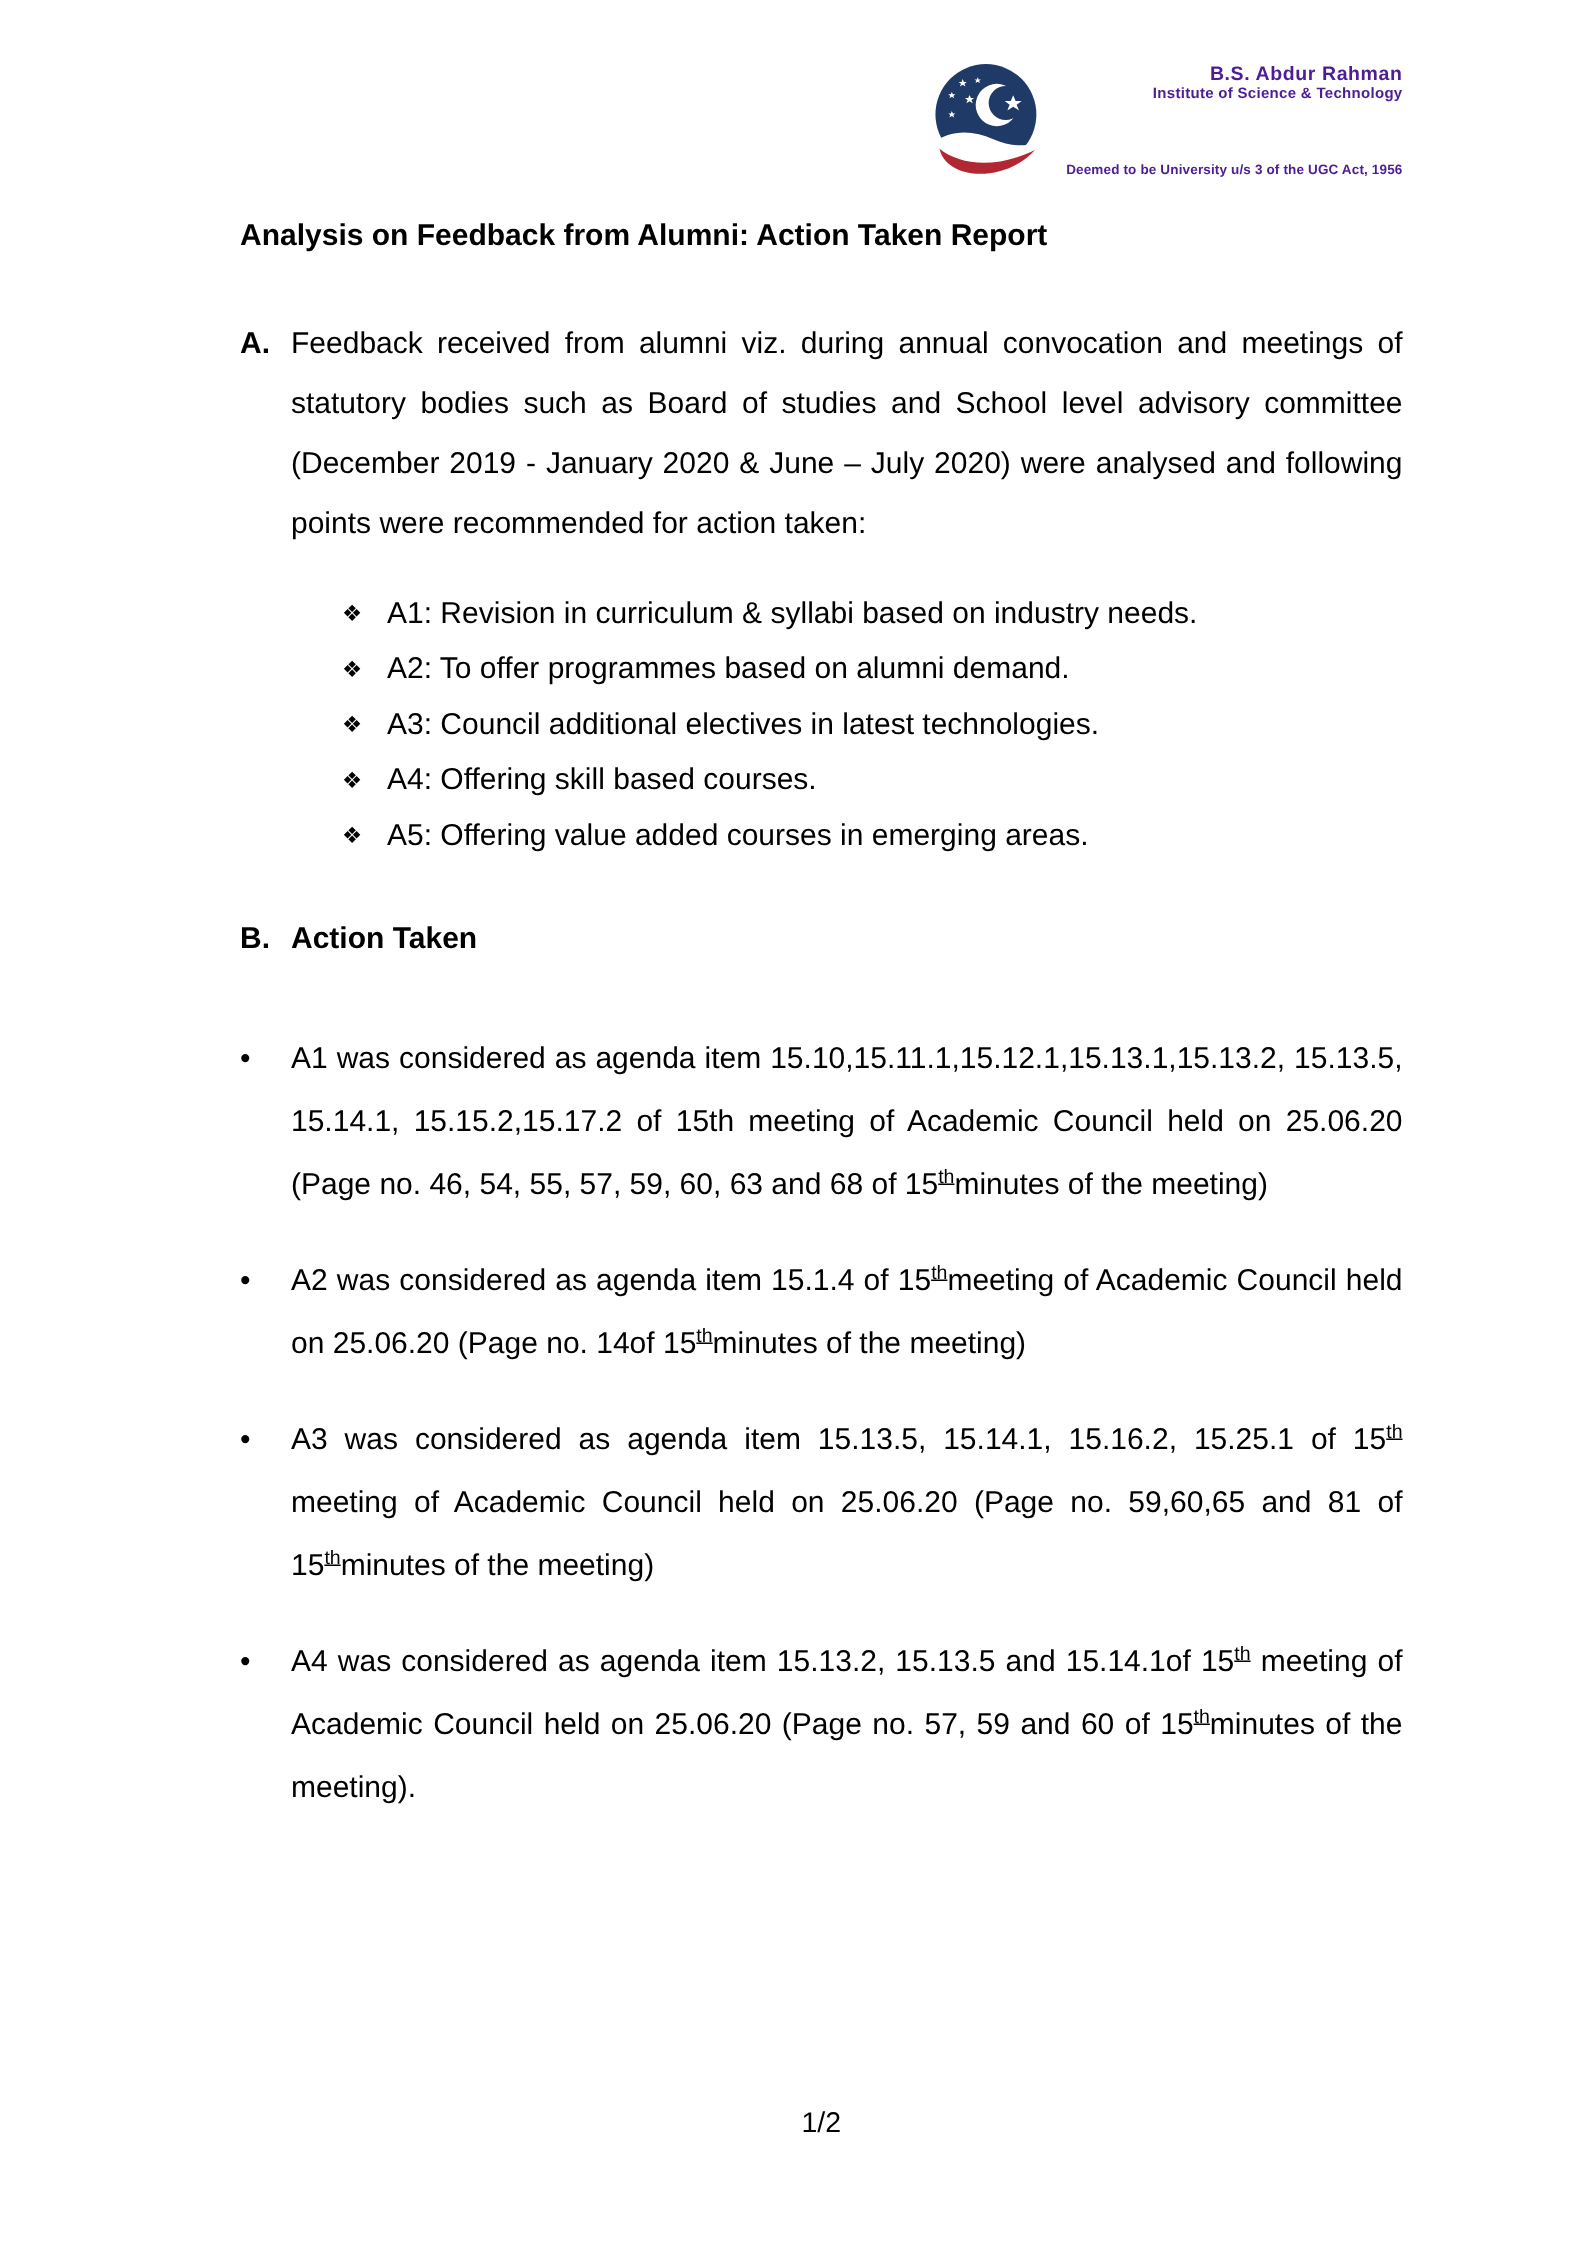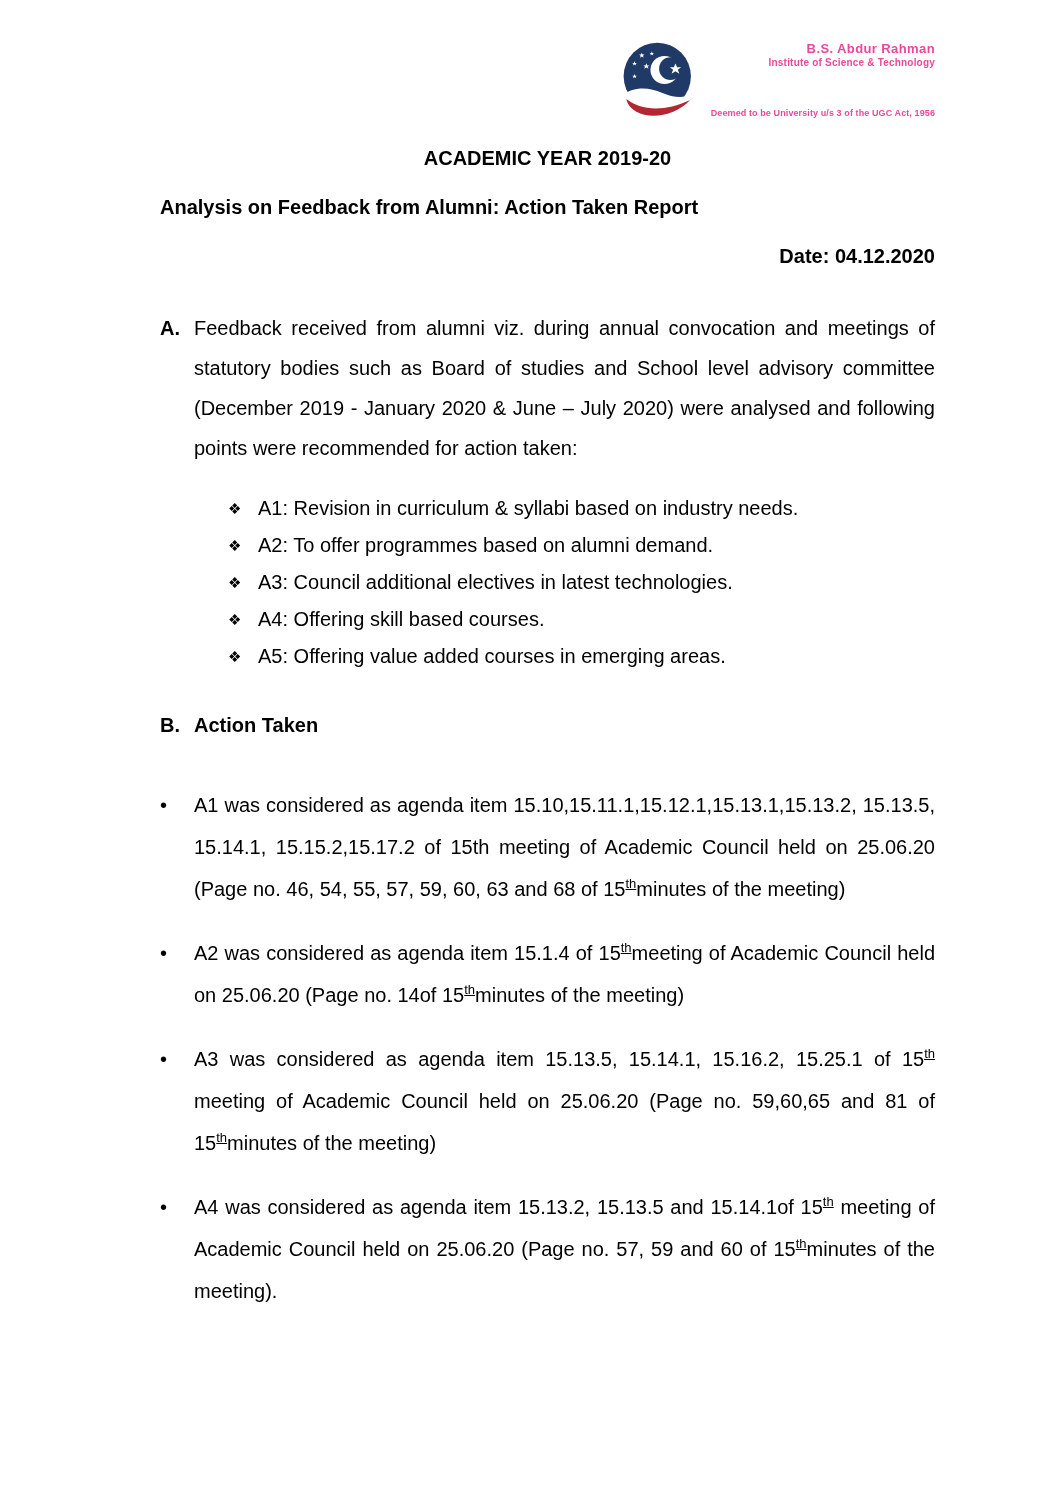--- a/index.html
+++ b/index.html
@@ -13,21 +13,21 @@
     font-family: "Liberation Sans", sans-serif;
     padding: 40px 123px 0 160px;
     display: flex;
     flex-direction: column;
     position: relative;
   }
 
   
   .logo-row { align-self: flex-end; display: flex; align-items: center; gap: 5px; }
   .logo-emblem { width: 92px; height: 80px; flex-shrink: 0; }
-  .logo-text { display: flex; flex-direction: column; align-items: flex-end; color: #ec4899; line-height: 1.15; }
+  .logo-text { display: flex; flex-direction: column; align-items: flex-end; color: #4c1d95; line-height: 1.15; }
   .logo-small-top { font-size: 13px; font-weight: 600; letter-spacing: 0.4px; }
   .logo-crescent { font-size: 39px; font-weight: bold; letter-spacing: 0.5px; line-height: 1.02; }
   .logo-inst { font-size: 10px; font-weight: bold; letter-spacing: 0.2px; }
   .logo-deemed { font-size: 9px; font-weight: 600; letter-spacing: 0.1px; margin-top: 40px; }
 
   
   .doc-title { margin-top: 27px; text-align: center; font-size: 20px; font-weight: bold; }
   .doc-subtitle { margin-top: 26px; font-size: 20px; font-weight: bold; }
   .doc-date { margin-top: 26px; text-align: right; font-size: 20px; font-weight: bold; }
 
@@ -76,23 +76,21 @@
       <use href="#star5" transform="translate(22,40) scale(0.26)" fill="#ffffff"></use>
       <use href="#star5" transform="translate(41,15) scale(0.24)" fill="#ffffff"></use>
     </svg>
     <div class="logo-text">
       <span class="logo-small-top">B.S. Abdur Rahman</span>
       <span class="logo-inst">Institute of Science &amp; Technology</span>
       <span class="logo-deemed">Deemed to be University u/s 3 of the UGC Act, 1956</span>
     </div>
   </div>
 
-  <div class="doc-title">ACADEMIC YEAR 2019-20</div>
   <div class="doc-subtitle">Analysis on Feedback from Alumni: Action Taken Report</div>
-  <div class="doc-date">Date: 04.12.2020</div>
 
   <div class="para-a">
     <span class="para-a-label">A.</span>
     <span class="para-a-text">Feedback received from alumni viz. during annual convocation and meetings of statutory bodies such as Board of studies and School level advisory committee (December 2019 - January 2020 &amp; June – July 2020) were analysed and following points were recommended for action taken:</span>
   </div>
 
   <div class="diamond-list">
       <div class="diamond-item">
         <span class="diamond-marker">❖</span>
         <span class="diamond-text">A1: Revision in curriculum &amp; syllabi based on industry needs.</span>
@@ -132,14 +130,15 @@
       <div class="action-item">
         <span class="dot-marker">•</span>
         <span class="action-text"><span>A3 was considered as agenda item 15.13.5, 15.14.1, 15.16.2, 15.25.1 of 15</span><sup>th</sup><span> meeting of Academic Council held on 25.06.20 (Page no. 59,60,65 and 81 of 15</span><sup>th</sup><span>minutes of the meeting)</span></span>
       </div>
       <div class="action-item">
         <span class="dot-marker">•</span>
         <span class="action-text"><span>A4 was considered as agenda item 15.13.2, 15.13.5 and 15.14.1of 15</span><sup>th</sup><span> meeting of Academic Council held on 25.06.20 (Page no. 57, 59 and 60 of 15</span><sup>th</sup><span>minutes of the meeting).</span></span>
       </div>
     </div>
 
+  <div class="footer">1/2</div>
 
 </div>
 
 </body></html>

